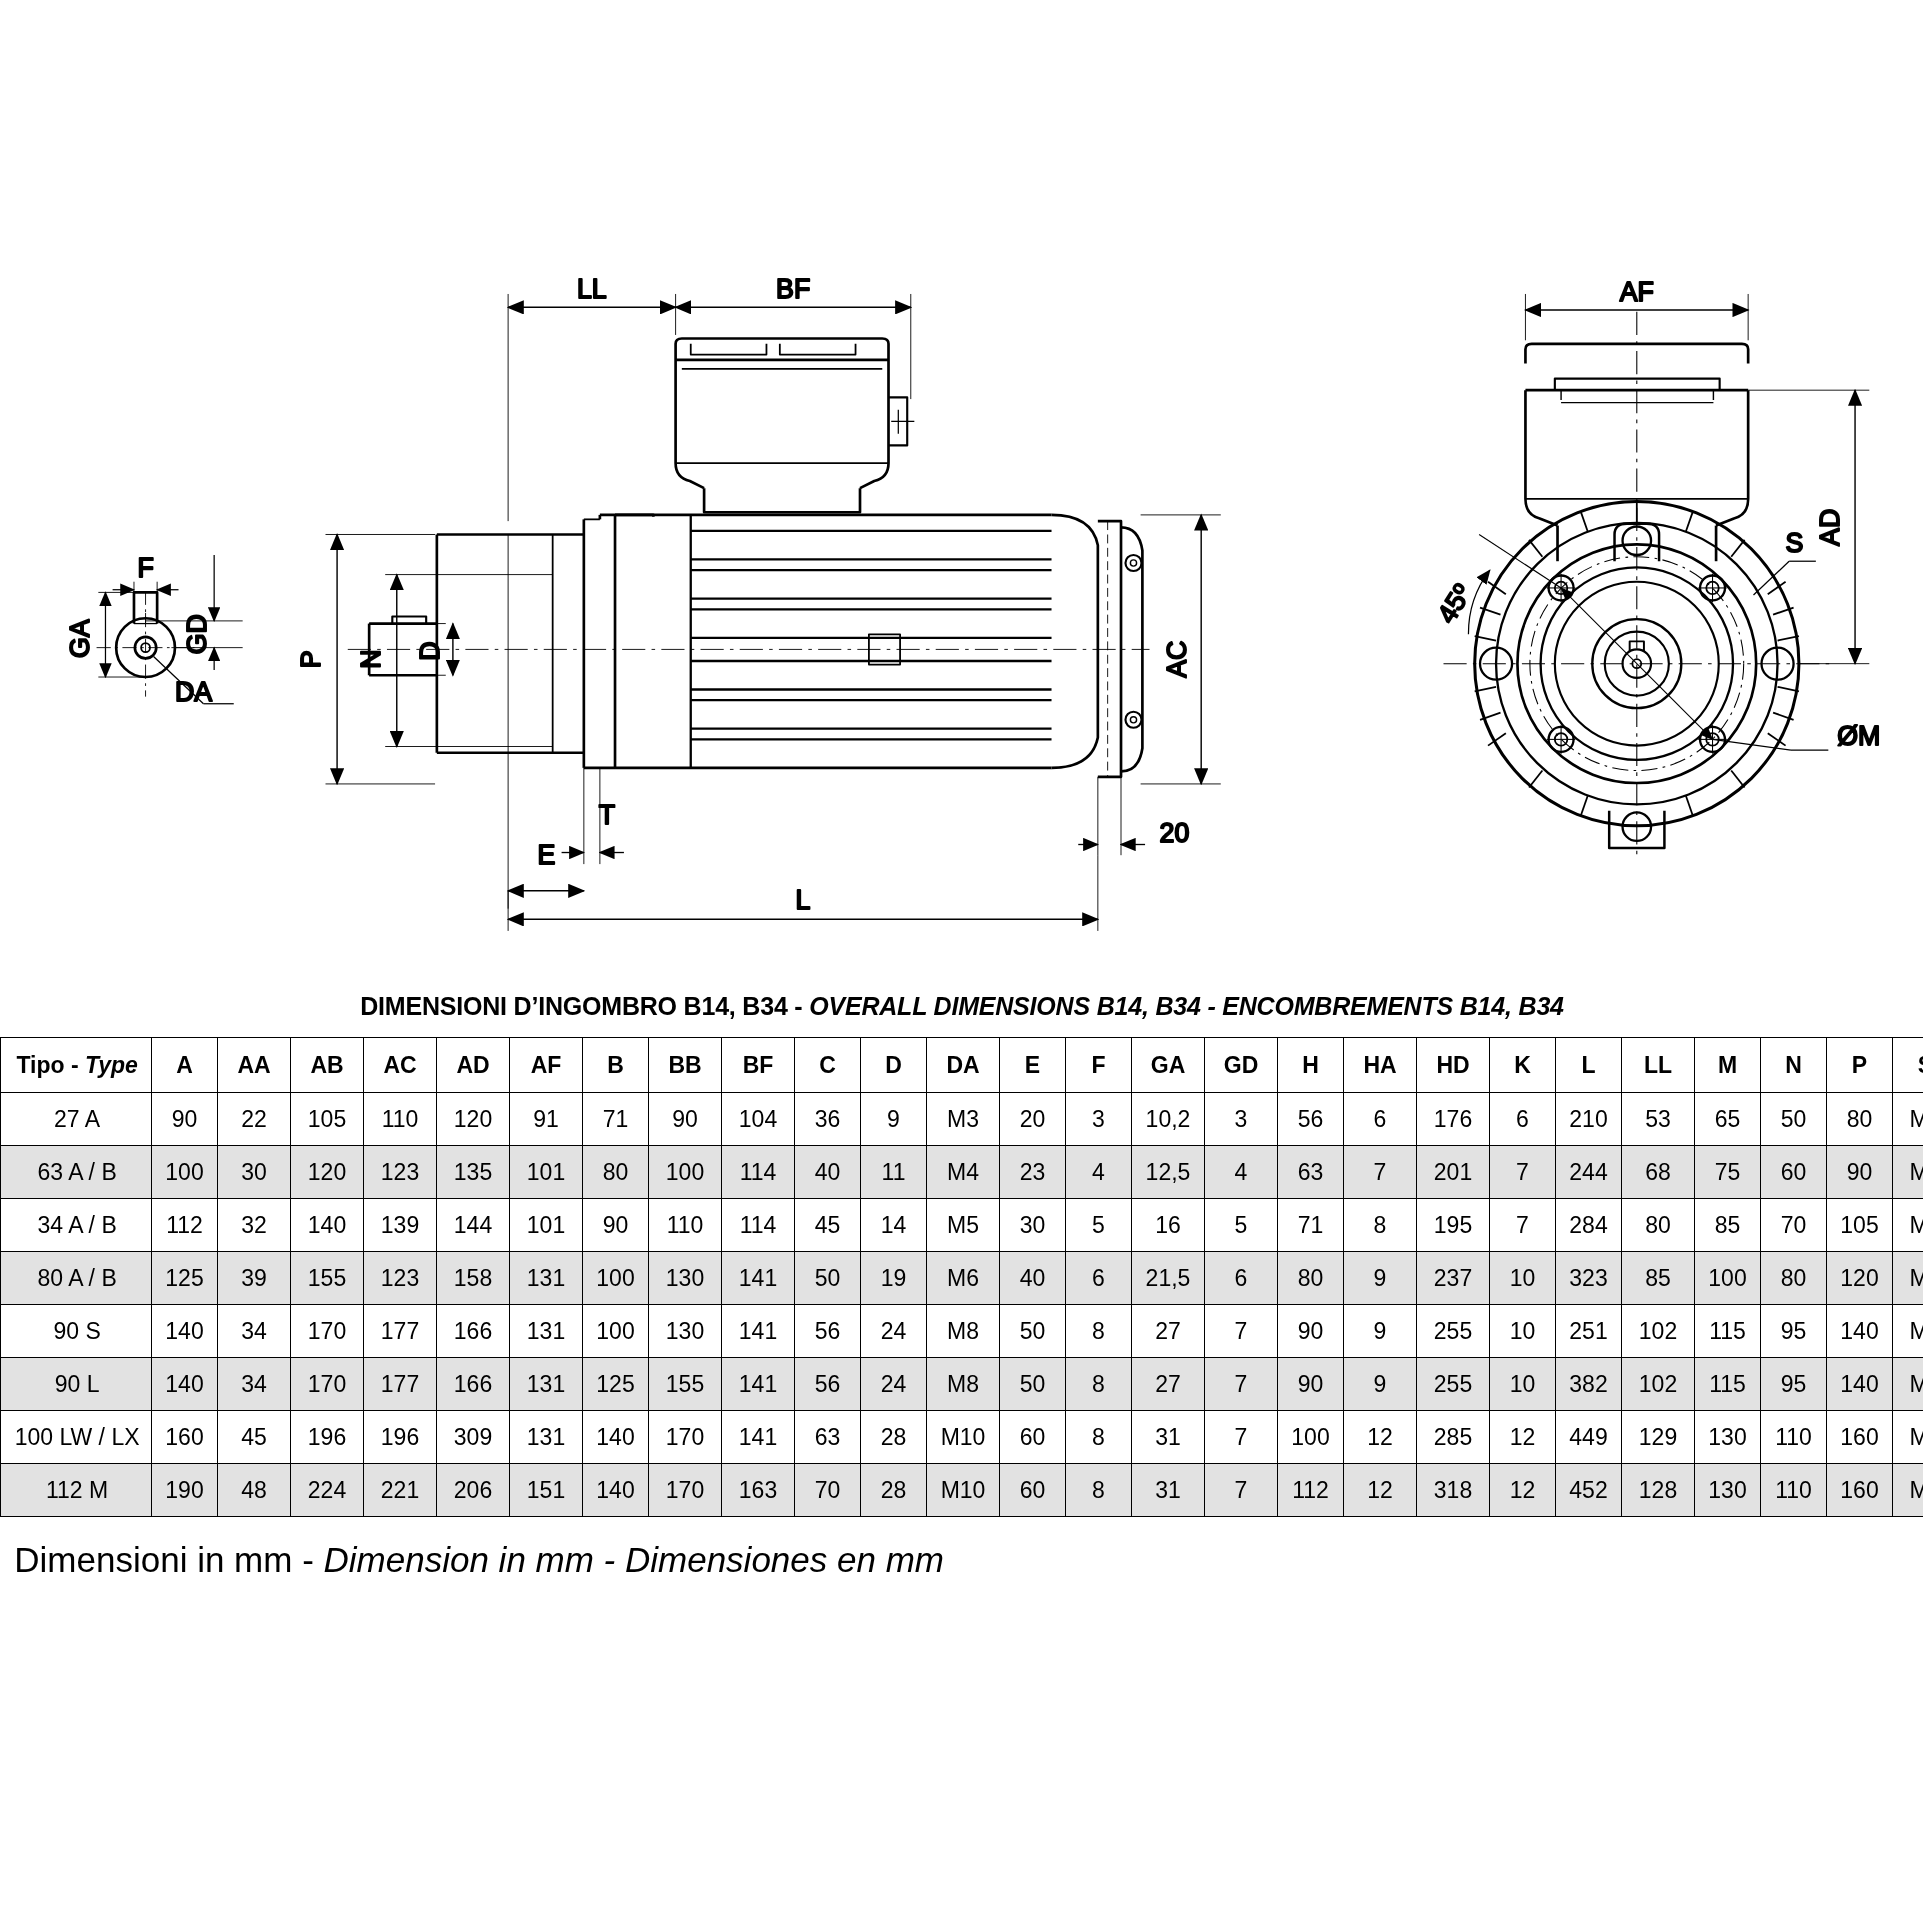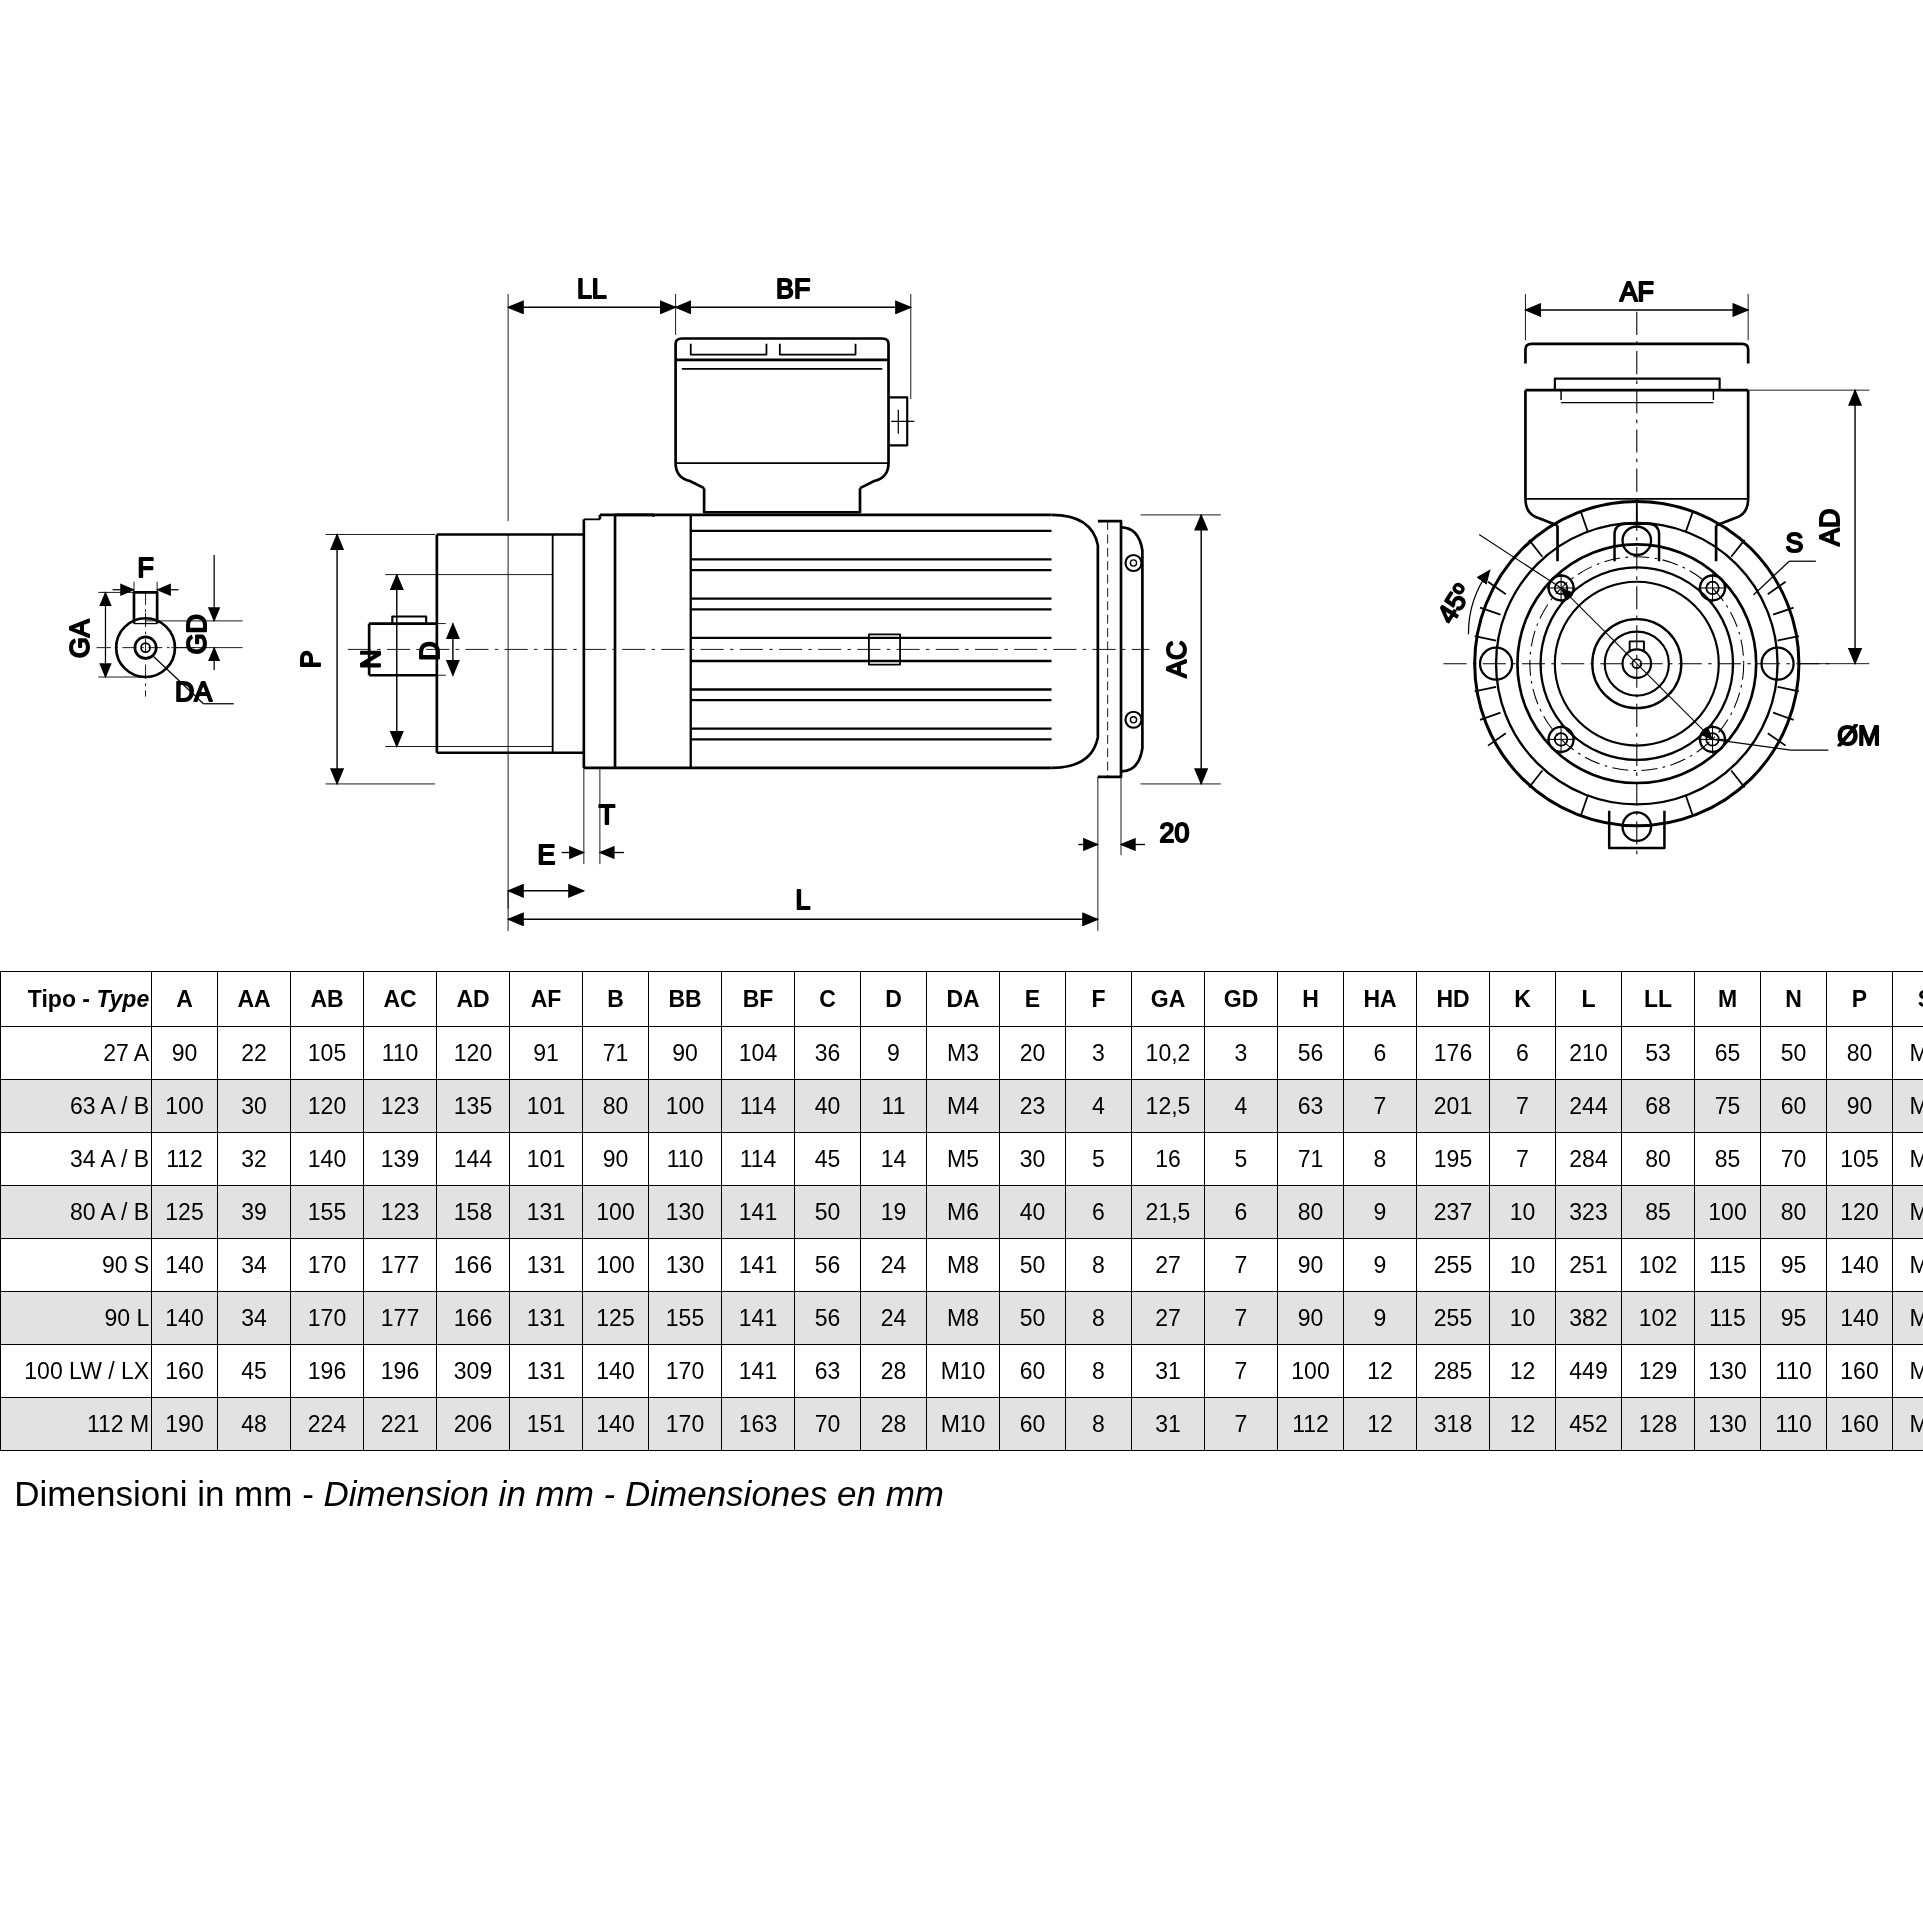--- a/index.html
+++ b/index.html
@@ -58,21 +58,21 @@
     padding: 0 1.8px;
     font-weight: normal;
     white-space: nowrap;
     overflow: hidden;
   }
   table.dims th {
     font-weight: bold;
     height: 55px;
   }
   table.dims th.typecol, table.dims td.typecol {
-    text-align: right;
+    text-align: center;
     padding-left: 4px;
   }
   table.dims th.typecol .ital { font-style: italic; }
   table.dims tr.alt td { background: #e2e2e2; }
 
   
   col.c-type { width: 151px; }
   col.c-n    { width: 66px; }
   col.c-w    { width: 73px; }
 
@@ -362,20 +362,23 @@
     <line x1="1922" y1="830" x2="2010" y2="842" stroke-width="1.4"></line>
     <line x1="2010" y1="842" x2="2052" y2="842" stroke-width="1.4"></line>
     <text class="dimlabel" x="2062" y="836">ØM</text>
   </g>
   </g>
 </svg>
 </div>
 
 <div id="table-section">
 
+  <div id="table-title">
+    <span>DIMENSIONI D’INGOMBRO B14, B34 - </span><span class="ital">OVERALL DIMENSIONS B14, B34 - ENCOMBREMENTS B14, B34</span>
+  </div>
 
   <table class="dims">
     <colgroup id="colgroup-dims">
       <col class="c-type">
     <col class="c-n">
         <col class="c-w">
         <col class="c-w">
         <col class="c-w">
         <col class="c-w">
         <col class="c-w">

